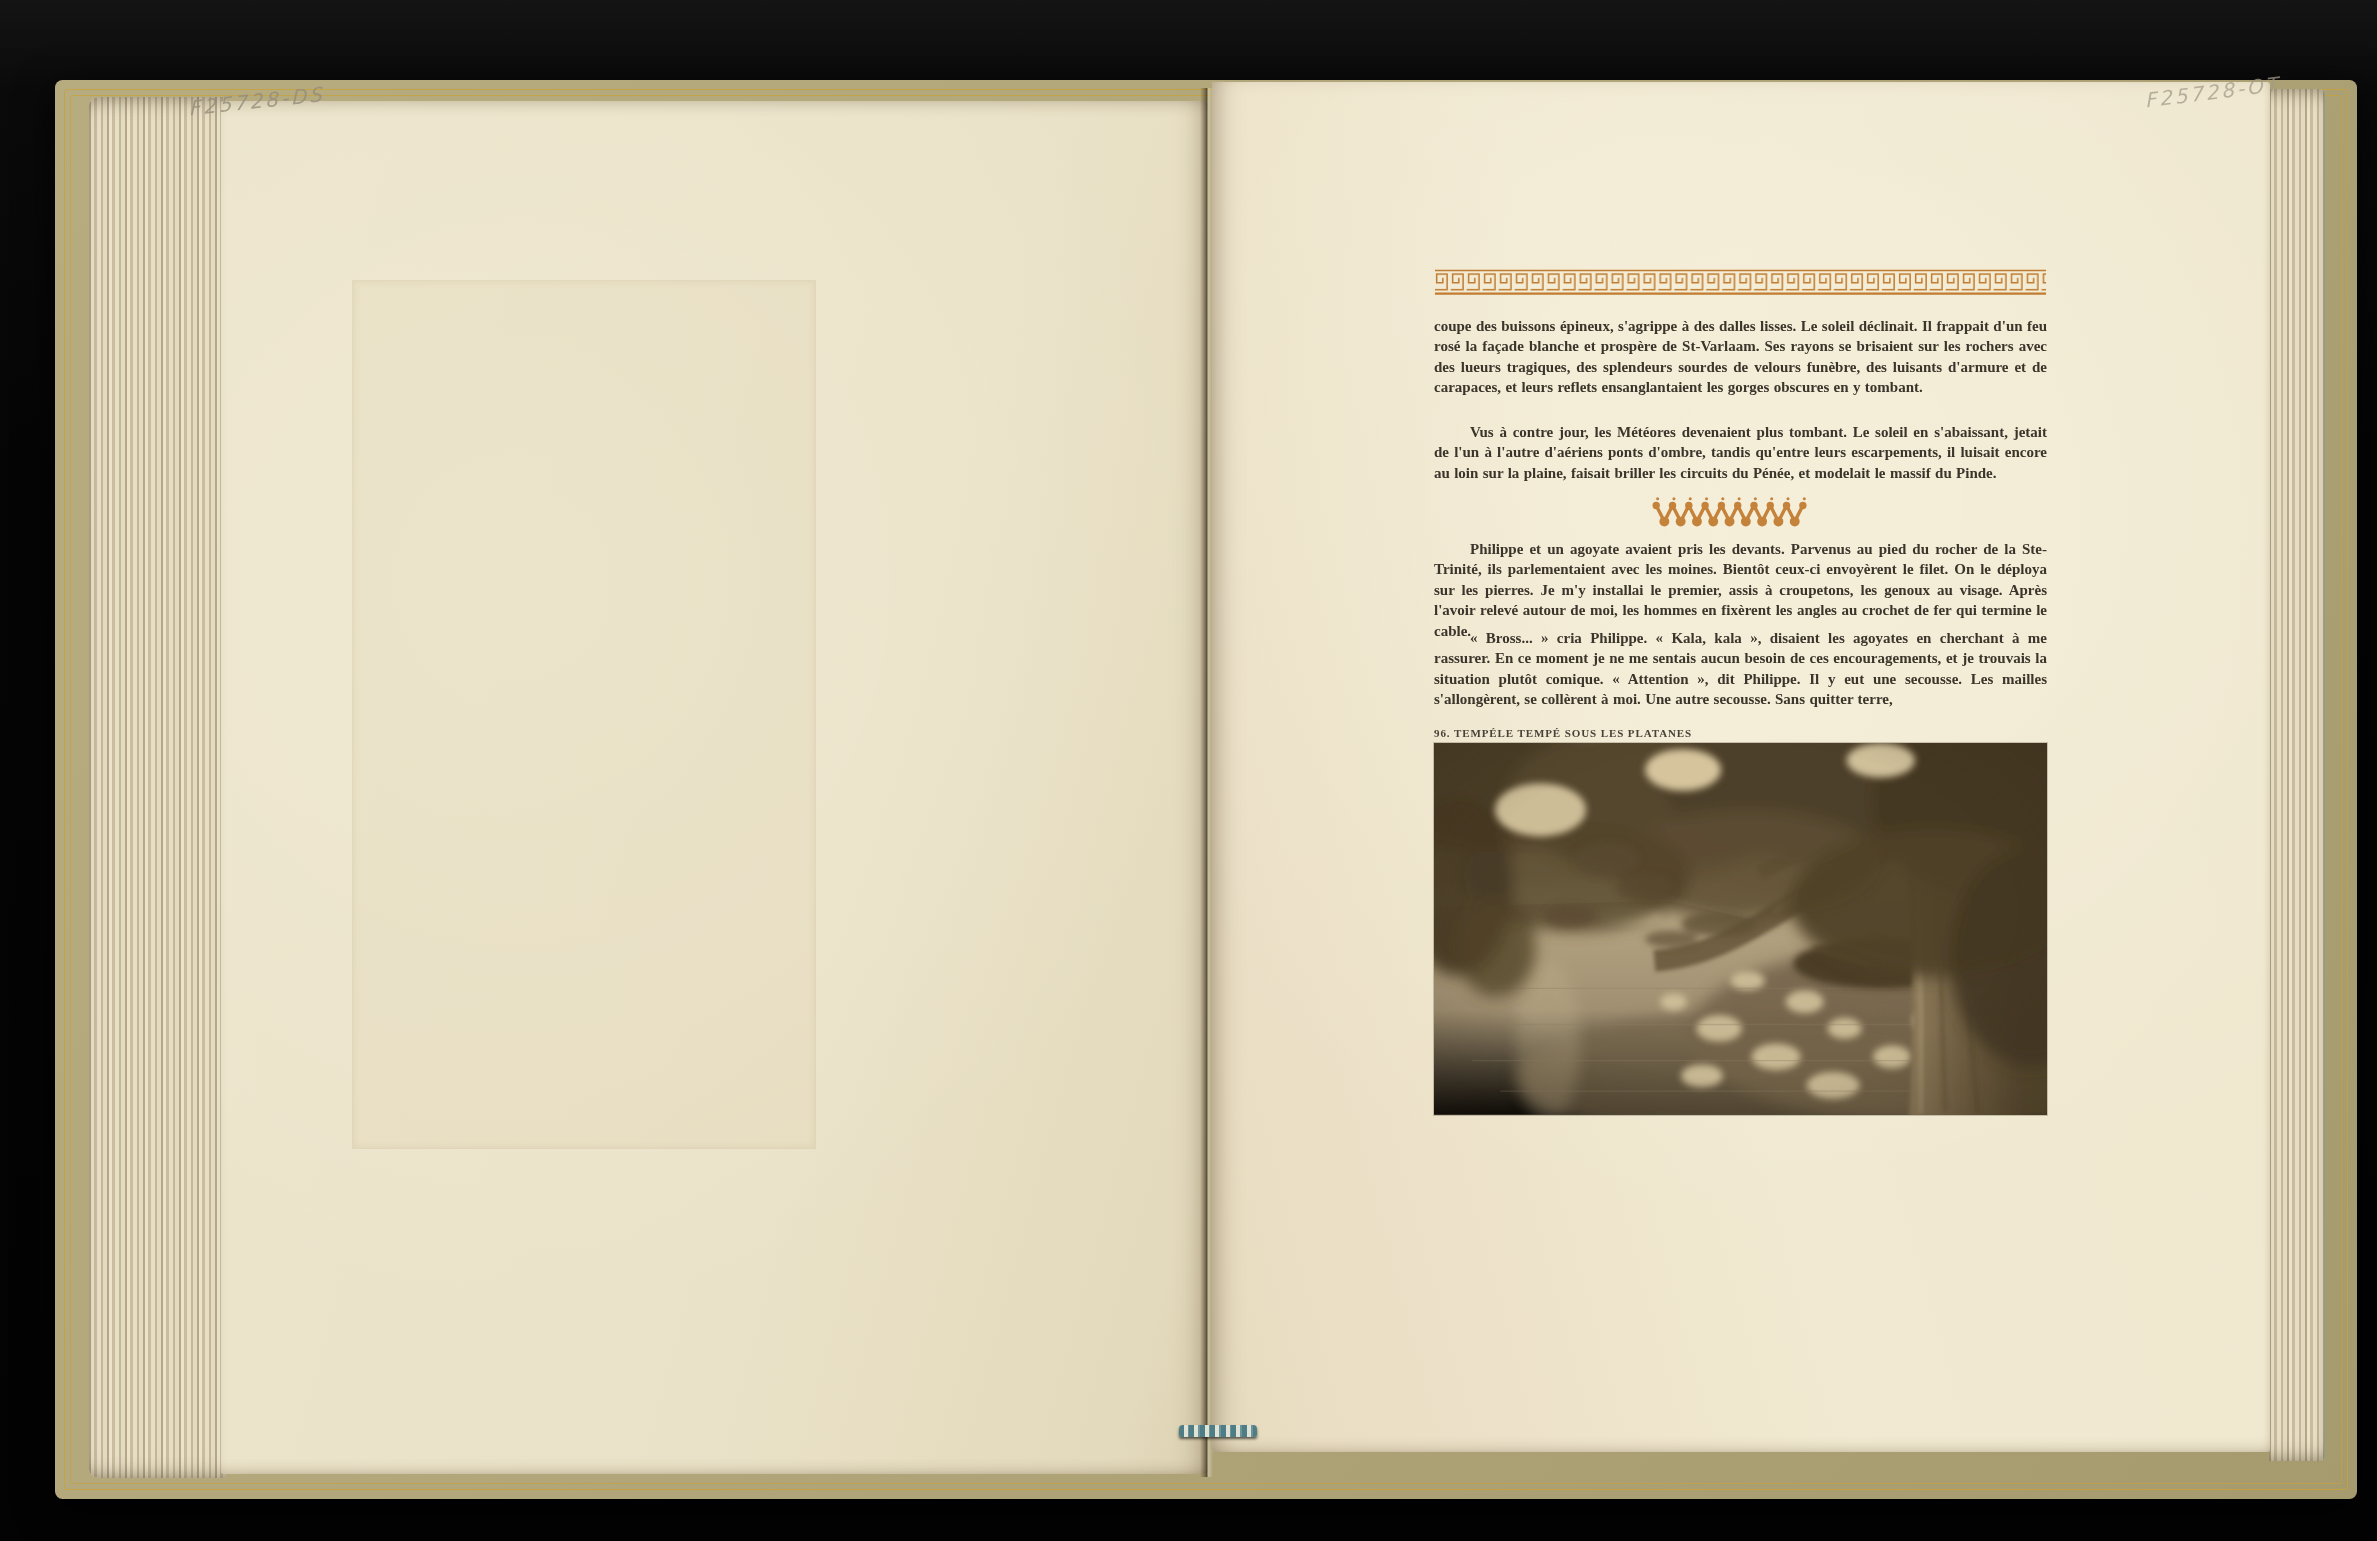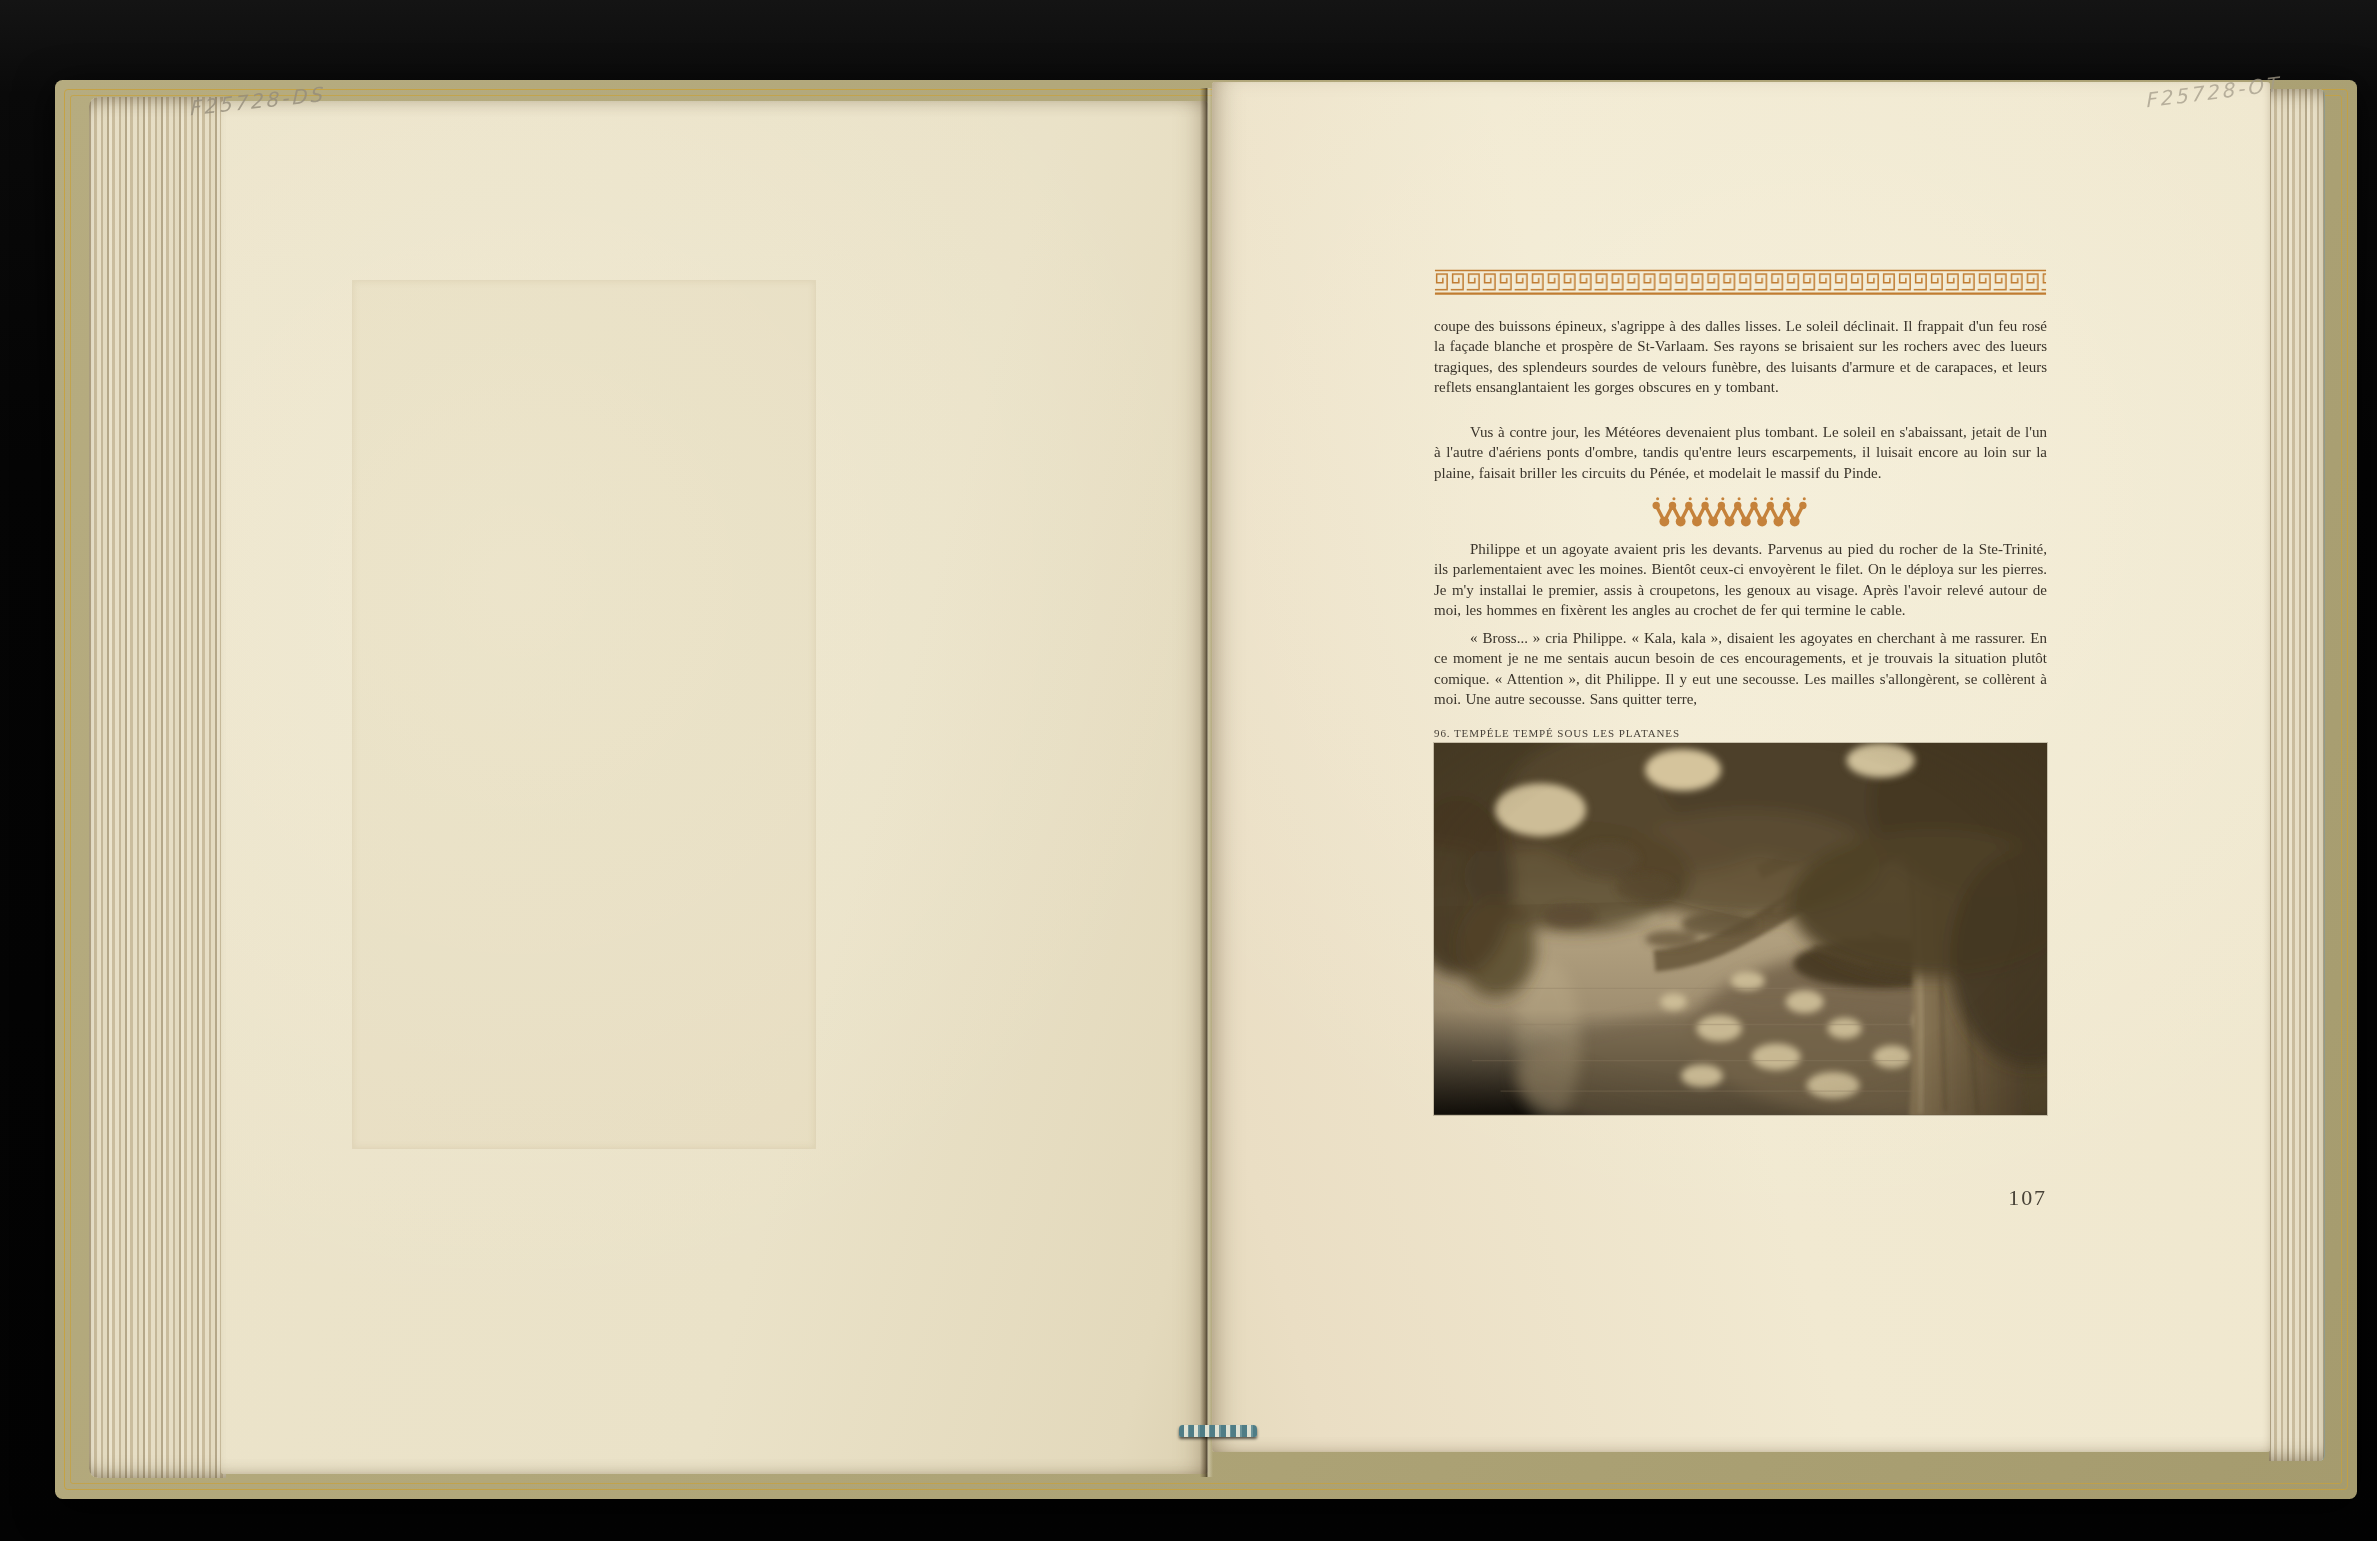--- a/index.html
+++ b/index.html
@@ -31,21 +31,21 @@
       box-shadow:inset -21px 0 28.5px -19px rgba(88,68,38,.55), inset 0 -9.5px 15px -11.4px rgba(88,68,38,.4),
                  inset 0 11.4px 15px -11.4px rgba(88,68,38,.28);}
   .page-right{left:1212px;top:82px;width:1058px;height:1370px;
       background:
         radial-gradient(110% 85% at 55% 30%, rgba(255,253,240,.3), rgba(0,0,0,0) 65%),
         linear-gradient(255deg,#efe7ce 0%,#f1e9d1 55%,#eade c4 90%,#e7dcc0 100%);
       background:
         radial-gradient(110% 85% at 55% 30%, rgba(255,253,240,.3), rgba(0,0,0,0) 65%),
         linear-gradient(255deg,#efe7ce 0%,#f1e9d1 55%,#eadec4 92%,#e5dabd 100%);
       box-shadow:inset 19px 0 27px -17px rgba(88,68,38,.5), inset 0 -9.5px 15px -11.4px rgba(88,68,38,.35),
-                 inset -5.7px 0 9.5px -7.6px rgba(88,68,38,.3);}
+                 inset -5.7px 0 9.5px -7.6px rgba(88,68,38,.3);font-weight:bold;}
   .gutter{position:absolute;left:1200px;top:88px;width:13.3px;height:1389px;
       background:linear-gradient(90deg, rgba(60,45,22,0) 0%, rgba(60,45,22,.45) 38%, rgba(35,25,10,.6) 50%,
                  rgba(250,246,232,.35) 66%, rgba(60,45,22,0) 100%);}
   .headband{position:absolute;left:1179px;top:1425px;width:78px;height:12.4px;border-radius:3.8px 3.8px 1.9px 1.9px;
       background:repeating-linear-gradient(90deg,#4f7d86 0 4.8px,#dfe2d4 4.8px 8.6px,#6b9399 8.6px 10.5px);
       box-shadow:0 1.9px 2.9px rgba(0,0,0,.6);}
   
   .pencil{position:absolute;font-family:"DejaVu Sans",sans-serif;font-style:italic;
       color:#958d7b;letter-spacing:2.9px;font-size:20px;transform:rotate(-6deg) skewX(-8deg);opacity:.8;}
   .pencil.right{color:#a49c8a;transform:rotate(-7deg) skewX(-6deg);opacity:.75;}
@@ -235,21 +235,20 @@
           <ellipse cx="182" cy="122" rx="34" ry="18" fill="#5a4a30" opacity="0.75"></ellipse>
           <ellipse cx="222" cy="152" rx="30" ry="14" fill="#5a4a30" opacity="0.7"></ellipse>
           <ellipse cx="300" cy="190" rx="40" ry="13" fill="#5f4f35" opacity="0.8"></ellipse>
           <ellipse cx="250" cy="206" rx="28" ry="9" fill="#5f4f35" opacity="0.7"></ellipse>
           <ellipse cx="142" cy="182" rx="26" ry="12" fill="#5a4a30" opacity="0.6"></ellipse>
         </g>
         <rect width="645" height="391" fill="url(#vign)"></rect>
       </g>
     </svg>
 
-    <div class="rp-abs folio">107</div>
   </div>
 
   <div class="gutter"></div>
   <div class="headband"></div>
 
   <div class="pencil" style="left:190px;top:89px;">F25728-DS</div>
   <div class="pencil right" style="left:2146px;top:80px;">F25728-OT</div>
 
 </div>
 

